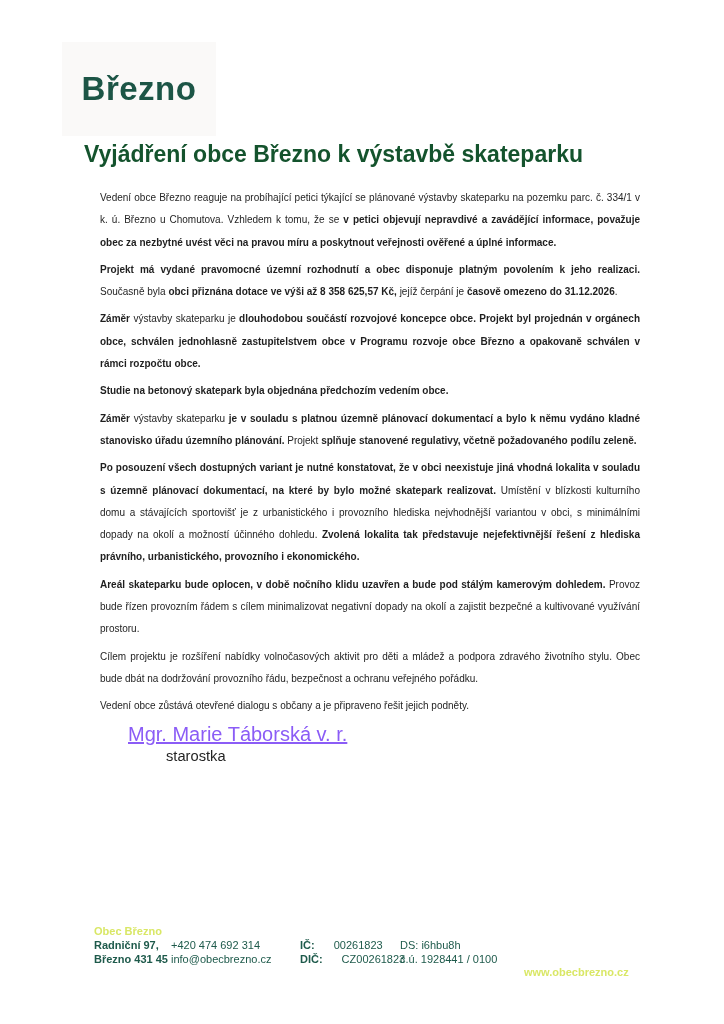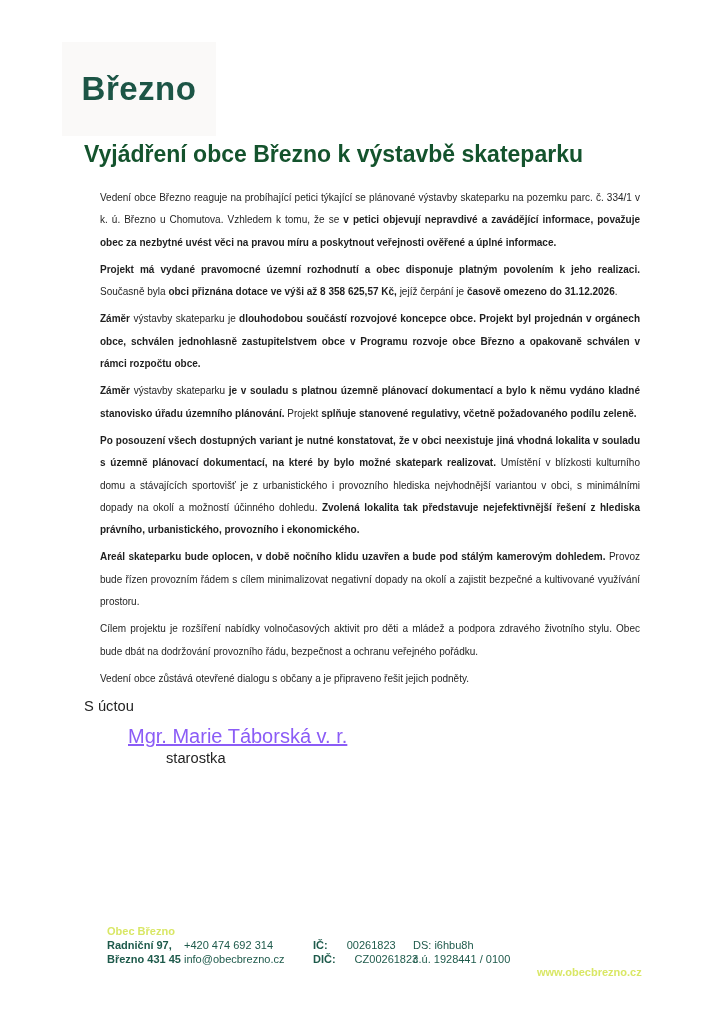--- a/index.html
+++ b/index.html
@@ -70,21 +70,21 @@
     text-decoration: underline;
   }
   .sig-role {
     font-size: 14.7px;
     line-height: 22.3px;
     color: #242424;
     padding-left: 82px;
   }
   .footer {
     position: absolute;
-    left: 107px;
+    left: 94px;
     top: 924px;
     width: 570px;
     font-size: 11px;
     color: var(--teal, #1e5a4b);
   }
   .f-org {
     color: var(--accent, #d9e765);
     font-weight: bold;
     line-height: 14px;
   }
@@ -111,28 +111,28 @@
     <span class="logo-text">Březno</span>
   </div>
 
   <div class="content">
     <h1 class="doc-title">Vyjádření obce Březno k výstavbě skateparku</h1>
 
     <div class="paragraphs">
         <p><span>Vedení obce Březno reaguje na probíhající petici týkající se plánované výstavby skateparku na pozemku parc. č. 334/1 v k. ú. Březno u Chomutova. Vzhledem k tomu, že se </span><span class="b">v petici objevují nepravdivé a zavádějící informace, považuje obec za nezbytné uvést věci na pravou míru a poskytnout veřejnosti ověřené a úplné informace.</span></p>
         <p><span class="b">Projekt má vydané pravomocné územní rozhodnutí a obec disponuje platným povolením k jeho realizaci. </span><span>Současně byla </span><span class="b">obci přiznána dotace ve výši až 8 358 625,57 Kč, </span><span>jejíž čerpání je </span><span class="b">časově omezeno do 31.12.2026</span><span>.</span></p>
         <p><span class="b">Záměr </span><span>výstavby skateparku je </span><span class="b">dlouhodobou součástí rozvojové koncepce obce. Projekt byl projednán v orgánech obce, schválen jednohlasně zastupitelstvem obce v Programu rozvoje obce Březno  a opakovaně schválen v rámci rozpočtu obce.</span></p>
+        <p><span class="b">Studie na betonový skatepark byla objednána předchozím vedením obce.</span></p>
         <p><span class="b">Záměr </span><span>výstavby skateparku </span><span class="b">je v souladu s platnou územně plánovací dokumentací a bylo k němu vydáno kladné stanovisko úřadu územního plánování. </span><span>Projekt </span><span class="b">splňuje stanovené regulativy, včetně požadovaného podílu zeleně.</span></p>
         <p><span class="b">Po posouzení všech dostupných variant je nutné konstatovat, že v obci neexistuje jiná vhodná lokalita v souladu s územně plánovací dokumentací, na které by bylo možné skatepark realizovat. </span><span>Umístění v blízkosti kulturního domu a stávajících sportovišť je z urbanistického i provozního hlediska nejvhodnější variantou v obci, s minimálními dopady na okolí a možností účinného dohledu. </span><span class="b">Zvolená lokalita tak představuje nejefektivnější řešení z hlediska právního, urbanistického, provozního i ekonomického.</span></p>
         <p><span class="b">Areál skateparku bude oplocen, v době nočního klidu uzavřen a bude pod stálým kamerovým dohledem. </span><span>Provoz bude řízen provozním řádem s cílem minimalizovat negativní dopady na okolí a zajistit bezpečné a kultivované využívání prostoru.</span></p>
         <p><span>Cílem projektu je rozšíření nabídky volnočasových aktivit pro děti a mládež a podpora zdravého životního stylu. Obec bude dbát na dodržování provozního řádu, bezpečnost a ochranu veřejného pořádku.</span></p>
         <p><span>Vedení obce zůstává otevřené dialogu s občany a je připraveno řešit jejich podněty.</span></p>
       </div>
 
-    <p class="closing">S úctou</p>
 
     <div class="sig-name">Mgr. Marie Táborská v. r.</div>
     <div class="sig-role">starostka</div>
   </div>
 
   <div class="footer">
     <div class="f-org">Obec Březno</div>
     <div class="f-grid">
       <div class="f-col f-c1">
         <div>Radniční 97,</div>

